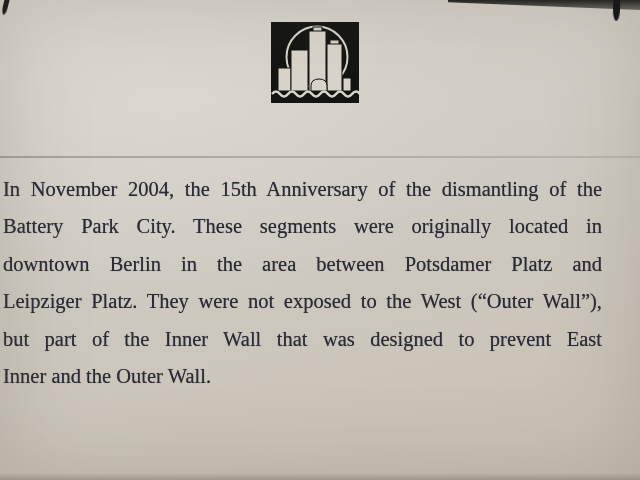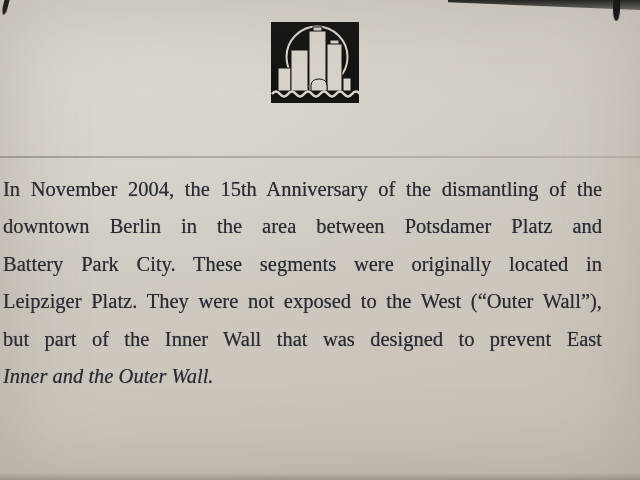--- a/index.html
+++ b/index.html
@@ -43,21 +43,21 @@
   .logo-text .l3{font-variant:small-caps;font-weight:600;font-size:14.5px;line-height:16px;letter-spacing:0.6px;margin-top:1px;white-space:nowrap;}
   
   .separator{position:absolute;left:0;top:156px;width:640px;height:2px;
     background:linear-gradient(to right, rgba(70,64,58,0.34), rgba(70,64,58,0.14));
     filter:blur(0.5px);}
   
   .paragraph{position:absolute;left:3px;top:171px;width:599px;
     color:var(--body-text);font-size:20.5px;line-height:37.4px;
     filter:blur(0.2px);text-shadow:0 0 0.7px rgba(43,43,54,0.65);}
   .pline{text-align:justify;text-align-last:justify;white-space:normal;overflow:hidden;height:37.4px;}
-  .pline.last{text-align:center;text-align-last:left;font-style:italic;}
+  .pline.last{text-align:center;text-align-last:left;}
 </style>
 </head>
 <body>
 
 <div class="photo">
 
   <div class="shelf"></div>
   <div class="clip-left"></div>
   <div class="clip-right"></div>
 
@@ -77,22 +77,22 @@
     </g>
 
     <path d="M1,72 q4,-5 8,0 t8,0 t8,0 t8,0 t8,0 t8,0 t8,0 t8,0 t8,0 t8,0 t8,0" fill="none" stroke="#d9d4ca" stroke-width="2.6"></path>
   </svg>
 
 
   <div class="separator"></div>
 
   <div class="paragraph">
     <div class="pline">In November 2004, the 15th Anniversary of the dismantling of the</div>
+    <div class="pline">Battery Park City. These segments were originally located in</div>
     <div class="pline">downtown Berlin in the area between Potsdamer Platz and</div>
-    <div class="pline">Battery Park City. These segments were originally located in</div>
     <div class="pline">Leipziger Platz. They were not exposed to the West (“Outer Wall”),</div>
     <div class="pline">but part of the Inner Wall that was designed to prevent East</div>
     <div class="pline last">Inner and the Outer Wall.</div>
   </div>
 
   <div class="bottom-edge"></div>
   <div class="vignette"></div>
 </div>
 
 </body></html>

